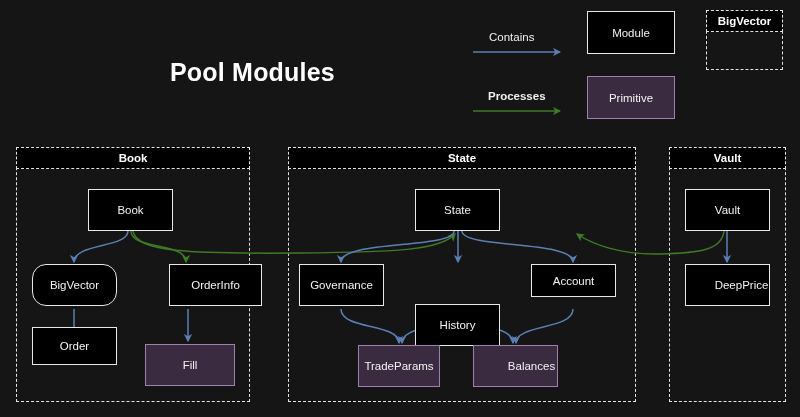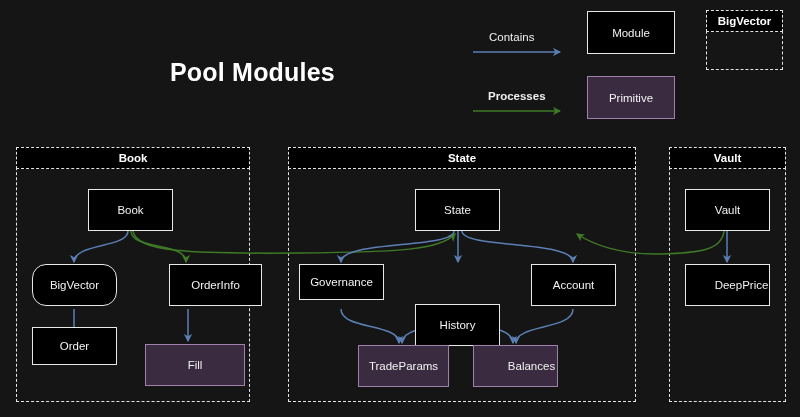--- a/index.html
+++ b/index.html
@@ -172,37 +172,37 @@
   </div>
   <div class="node module" style="left:32px;top:264px;width:85px;height:42px;border-radius:14px;">
     <span>BigVector</span>
   </div>
   <div class="node module" style="left:145px;top:264px;width:93px;height:42px;margin-left:24px;">
     <span>OrderInfo</span>
   </div>
   <div class="node module" style="left:32px;top:327px;width:85px;height:38px;">
     <span>Order</span>
   </div>
-  <div class="node primitive" style="left:145px;top:344px;width:100px;height:42px;">
+  <div class="node primitive" style="left:145px;top:344px;width:90px;height:42px;">
     <span>Fill</span>
   </div>
 
   <div class="node module" style="left:415px;top:189px;width:85px;height:42px;">
     <span>State</span>
   </div>
-  <div class="node module" style="left:299px;top:264px;width:85px;height:36px;">
+  <div class="node module" style="left:299px;top:264px;width:85px;height:42px;">
     <span>Governance</span>
   </div>
   <div class="node module" style="left:415px;top:264px;width:85px;height:42px;margin-top:40px;">
     <span>History</span>
   </div>
-  <div class="node module" style="left:531px;top:264px;width:85px;height:42px;">
+  <div class="node module" style="left:531px;top:264px;width:85px;height:33px;">
     <span>Account</span>
   </div>
-  <div class="node primitive" style="left:358px;top:345px;width:91px;height:42px;">
+  <div class="node primitive" style="left:358px;top:345px;width:82px;height:42px;">
     <span>TradeParams</span>
   </div>
   <div class="node primitive" style="left:473px;top:345px;width:85px;height:42px;padding-left:32px;">
     <span>Balances</span>
   </div>
 
   <div class="node module" style="left:685px;top:189px;width:85px;height:42px;">
     <span>Vault</span>
   </div>
   <div class="node module" style="left:685px;top:264px;width:85px;height:42px;padding-left:28px;">

